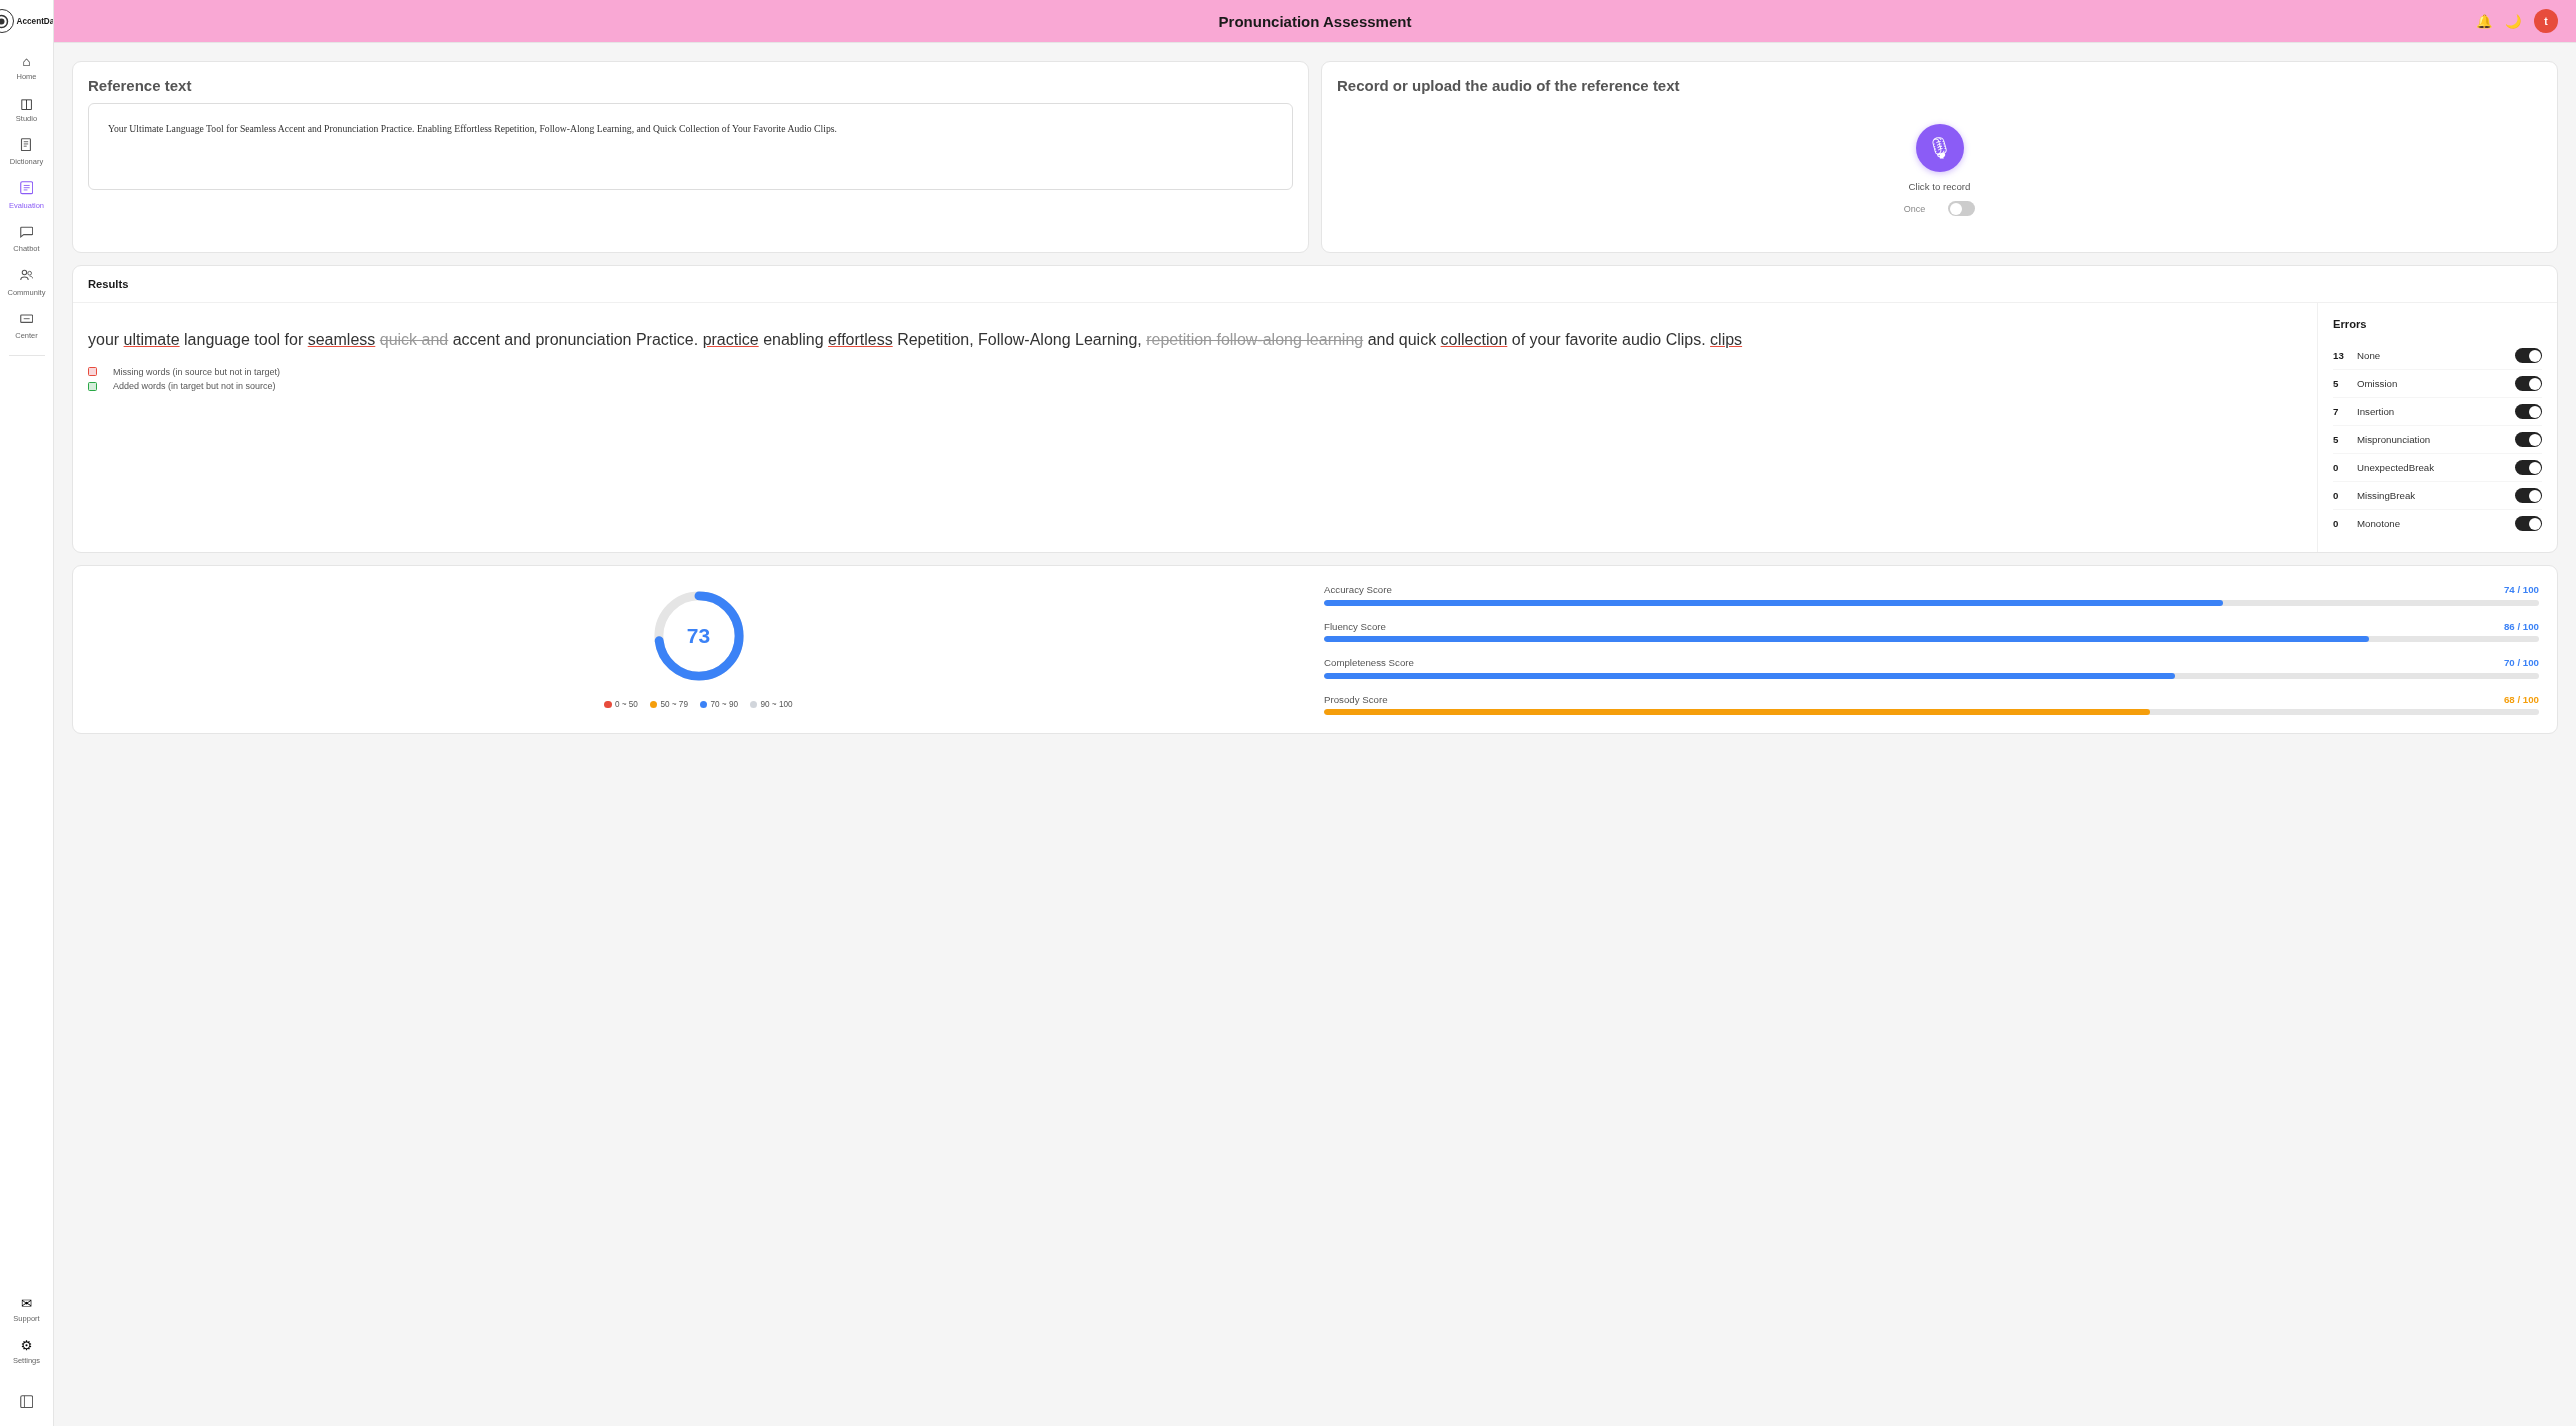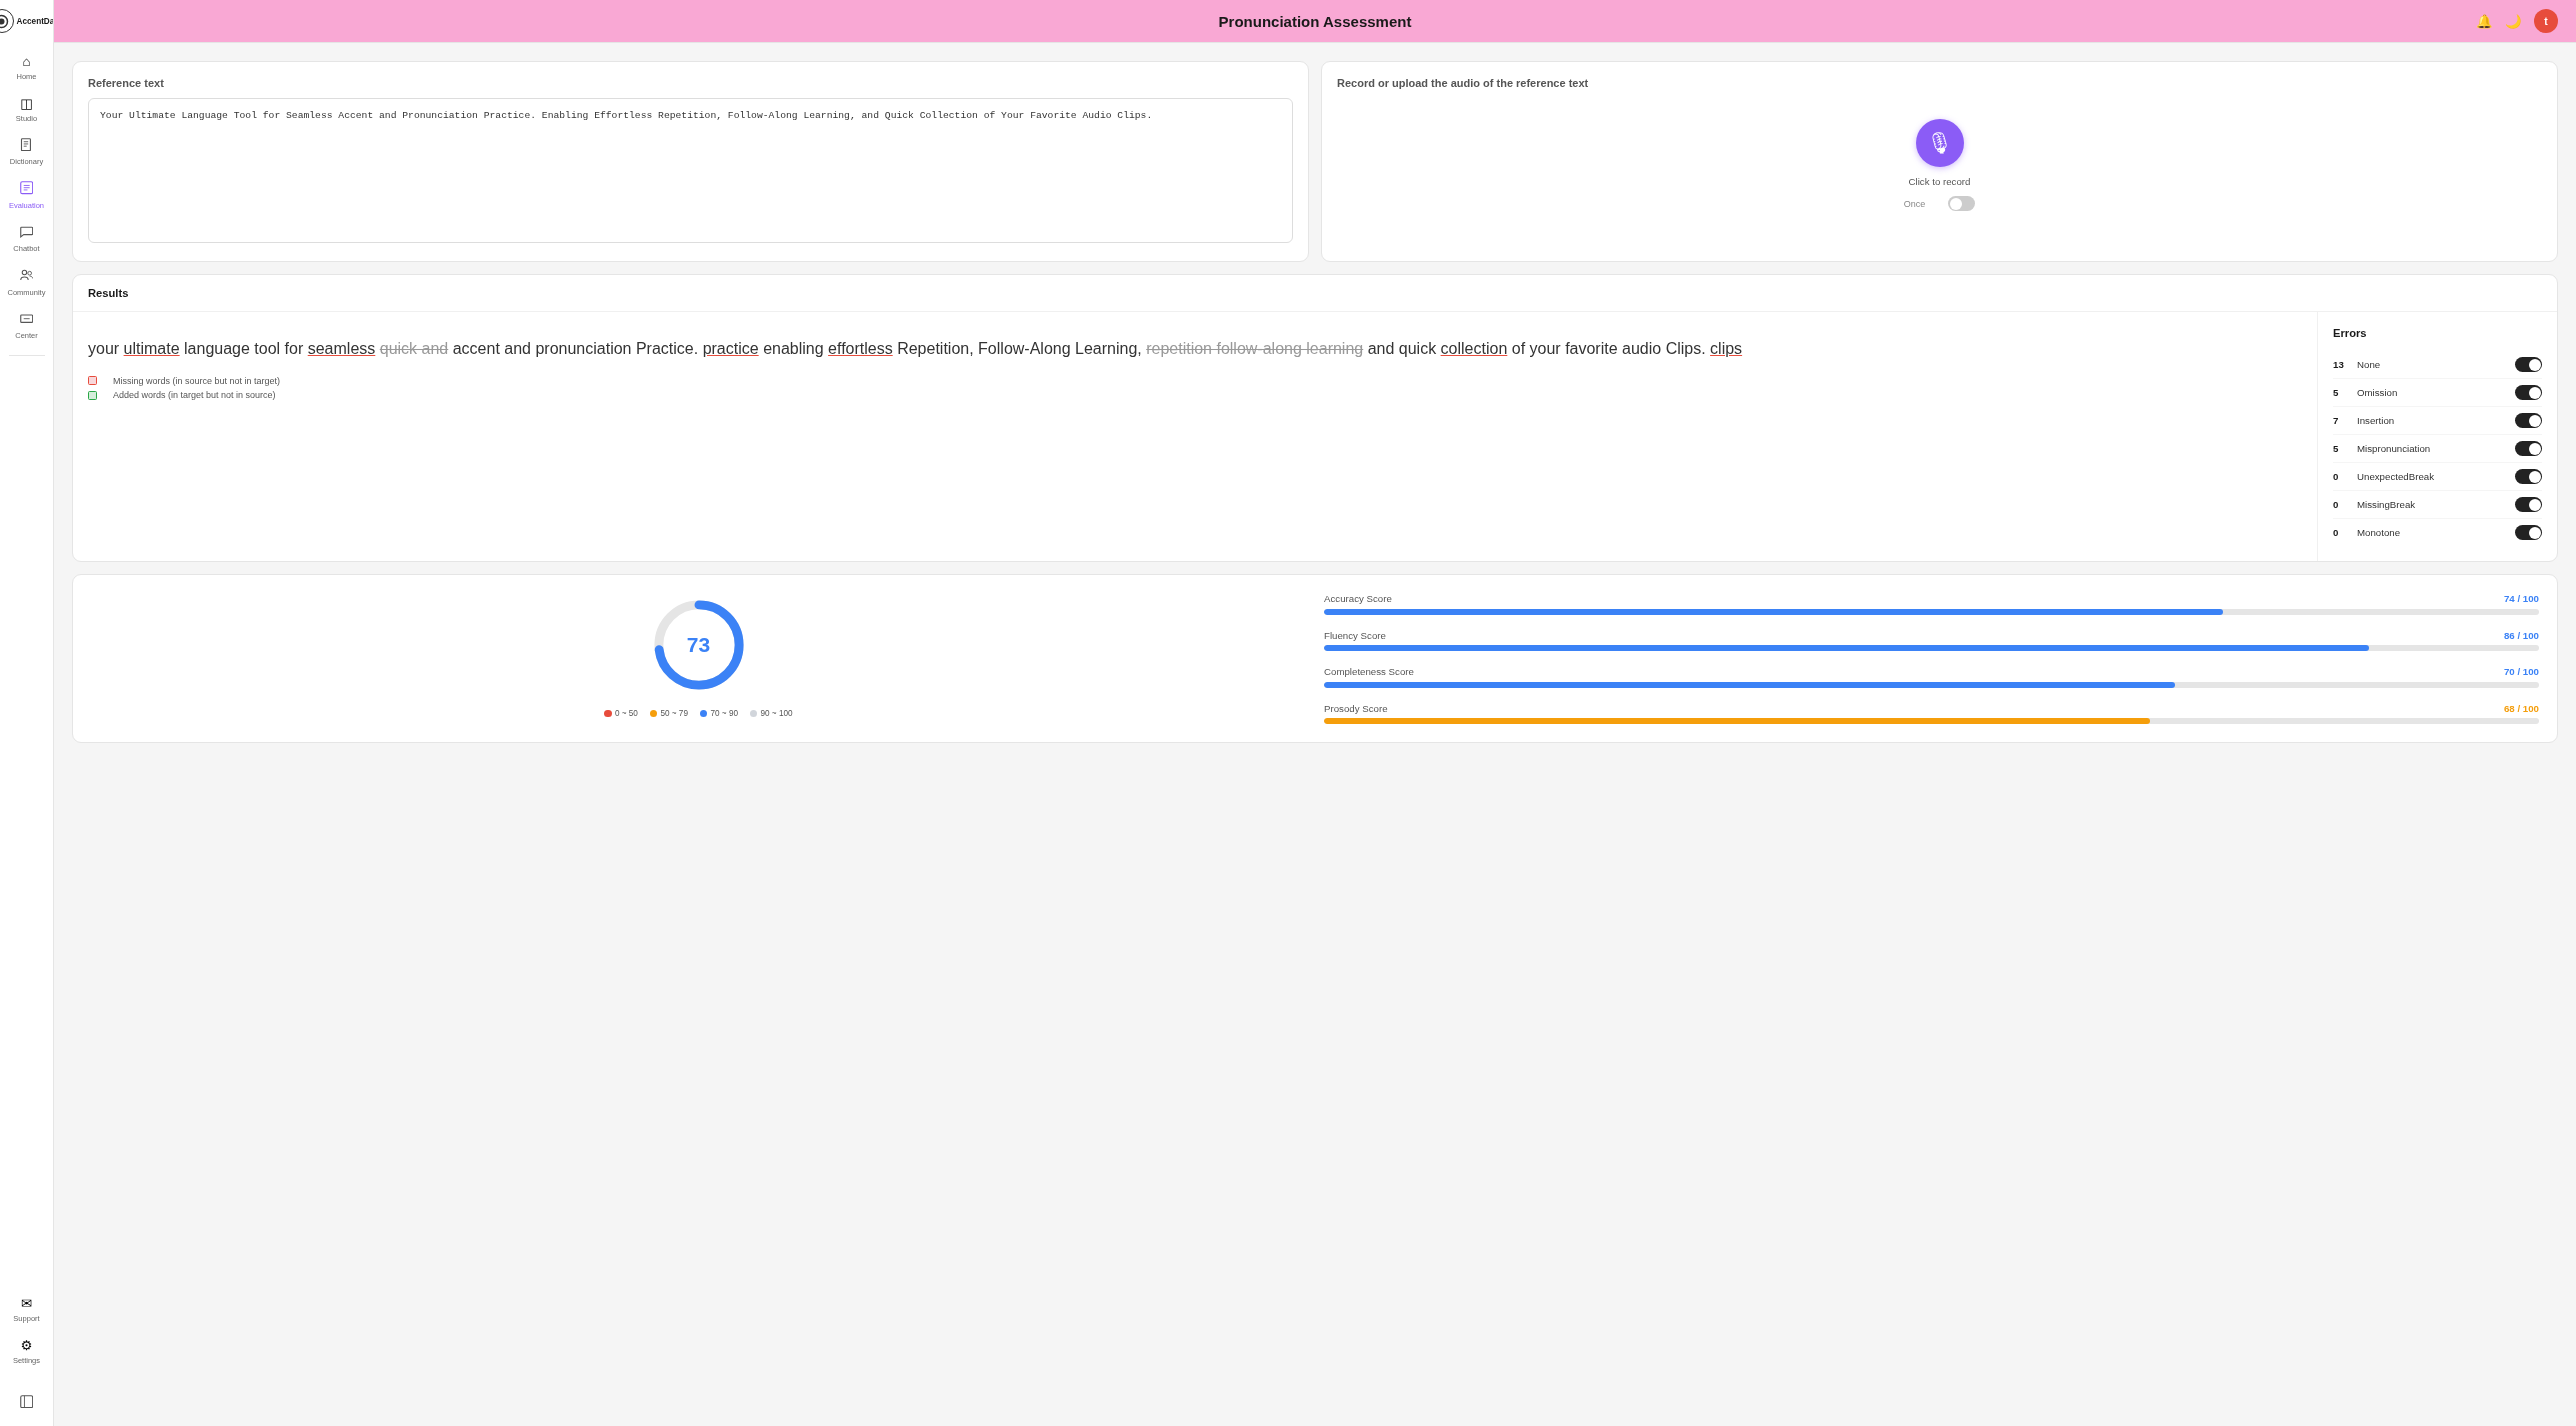--- a/index.html
+++ b/index.html
@@ -134,36 +134,36 @@
       gap: 12px;
       margin-bottom: 12px;
     }
     .panel {
       background: #fff;
       border-radius: 9px;
       padding: 15px;
       border: 0.7px solid #e5e5e5;
     }
     .panel-label {
-      font-size: 11px;
+      font-size: 15px;
       font-weight: 600;
       color: #555;
       margin-bottom: 9px;
     }
     .reference-textarea {
       width: 100%;
-      height: 145px;
+      height: 87px;
       border: 0.7px solid #ddd;
       border-radius: 6px;
-      padding: 11px;
+      padding: 19px;
       font-size: 9.7px;
       color: #333;
       resize: none;
       outline: none;
-      font-family: Liberation Mono, monospace;
+      font-family: Liberation Serif, serif;
     }
     .record-area {
       display: flex;
       flex-direction: column;
       align-items: center;
       justify-content: center;
       height: 134px;
       gap: 9px;
     }
     .record-btn {

